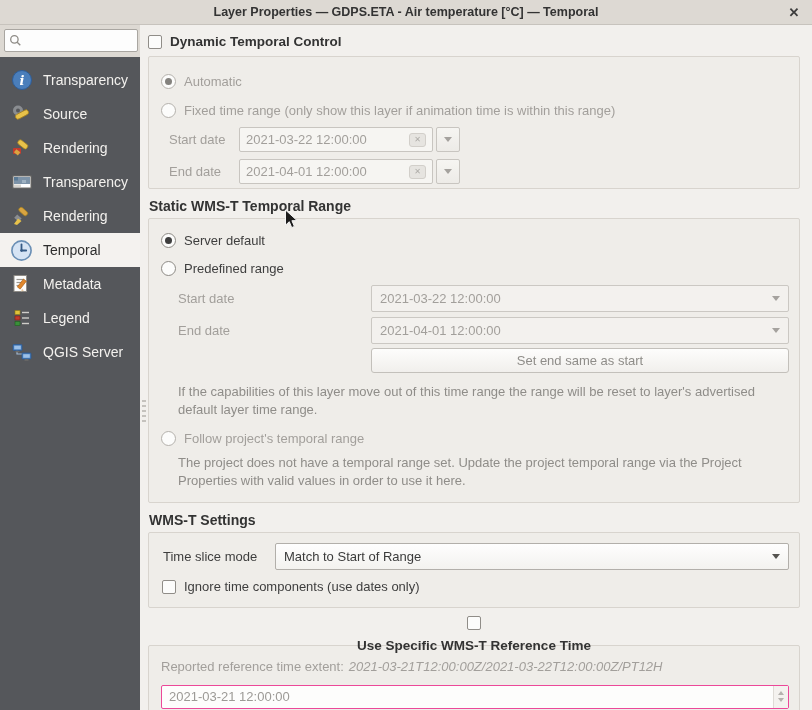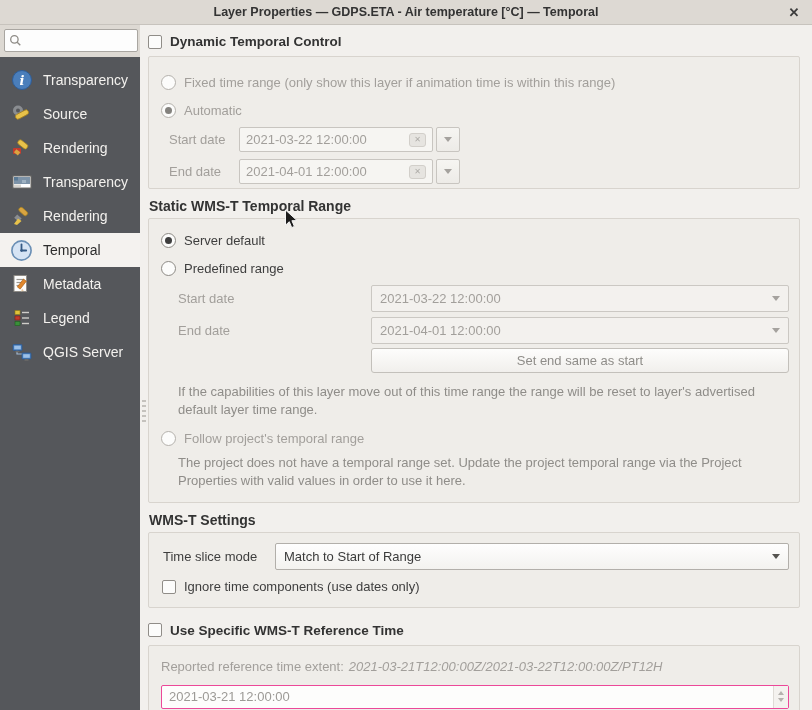--- a/index.html
+++ b/index.html
@@ -252,27 +252,27 @@
       </div>
     </div>
 
     <div class="content">
 
       <div class="group-header">
         <span class="cb"></span>
         <span class="hlabel">Dynamic Temporal Control</span>
       </div>
       <div class="frame" style="height:133px; box-sizing:border-box;">
+        <div class="row" style="margin-top:4px; height:24px;">
+          <span class="radio dis checked"></span>
+          <span class="rlabel dim">Automatic</span>
+        </div>
         <div class="row" style="margin-top:5px; height:24px;">
           <span class="radio dis"></span>
           <span class="rlabel dim">Fixed time range (only show this layer if animation time is within this range)</span>
-        </div>
-        <div class="row" style="margin-top:4px; height:24px;">
-          <span class="radio dis checked"></span>
-          <span class="rlabel dim">Automatic</span>
         </div>
         <div class="row" style="margin-top:4px; height:27px;">
           <span class="lbl-col-1 dim">Start date</span>
           <span class="dtfield">
             <span>2021-03-22 12:00:00</span>
             <span class="clear-ic">✕</span>
           </span>
           <span class="drop-btn">
               <span class="arr"></span>
             </span>
@@ -333,21 +333,21 @@
             <span>Match to Start of Range</span>
             <span class="arr dark"></span>
           </span>
         </div>
         <div class="row" style="margin-top:9px; height:16px;">
           <span class="cb" style="margin-left:1px;"></span>
           <span class="rlabel">Ignore time components (use dates only)</span>
         </div>
       </div>
 
-      <div class="group-header" style="margin-top:8px;">
+      <div class="group-header" style="margin-top:8px;flex-direction:column;">
         <span class="cb"></span>
         <span class="hlabel">Use Specific WMS-T Reference Time</span>
       </div>
       <div class="frame" style="padding-bottom:12px;">
         <div class="row" style="margin-top:4px; height:18px;">
           <span class="dim">Reported reference time extent:</span>
           <span class="dim" style="font-style:italic; margin-left:5px;">2021-03-21T12:00:00Z/2021-03-22T12:00:00Z/PT12H</span>
         </div>
         <div class="row" style="margin-top:9px;">
           <span class="spinfield">

